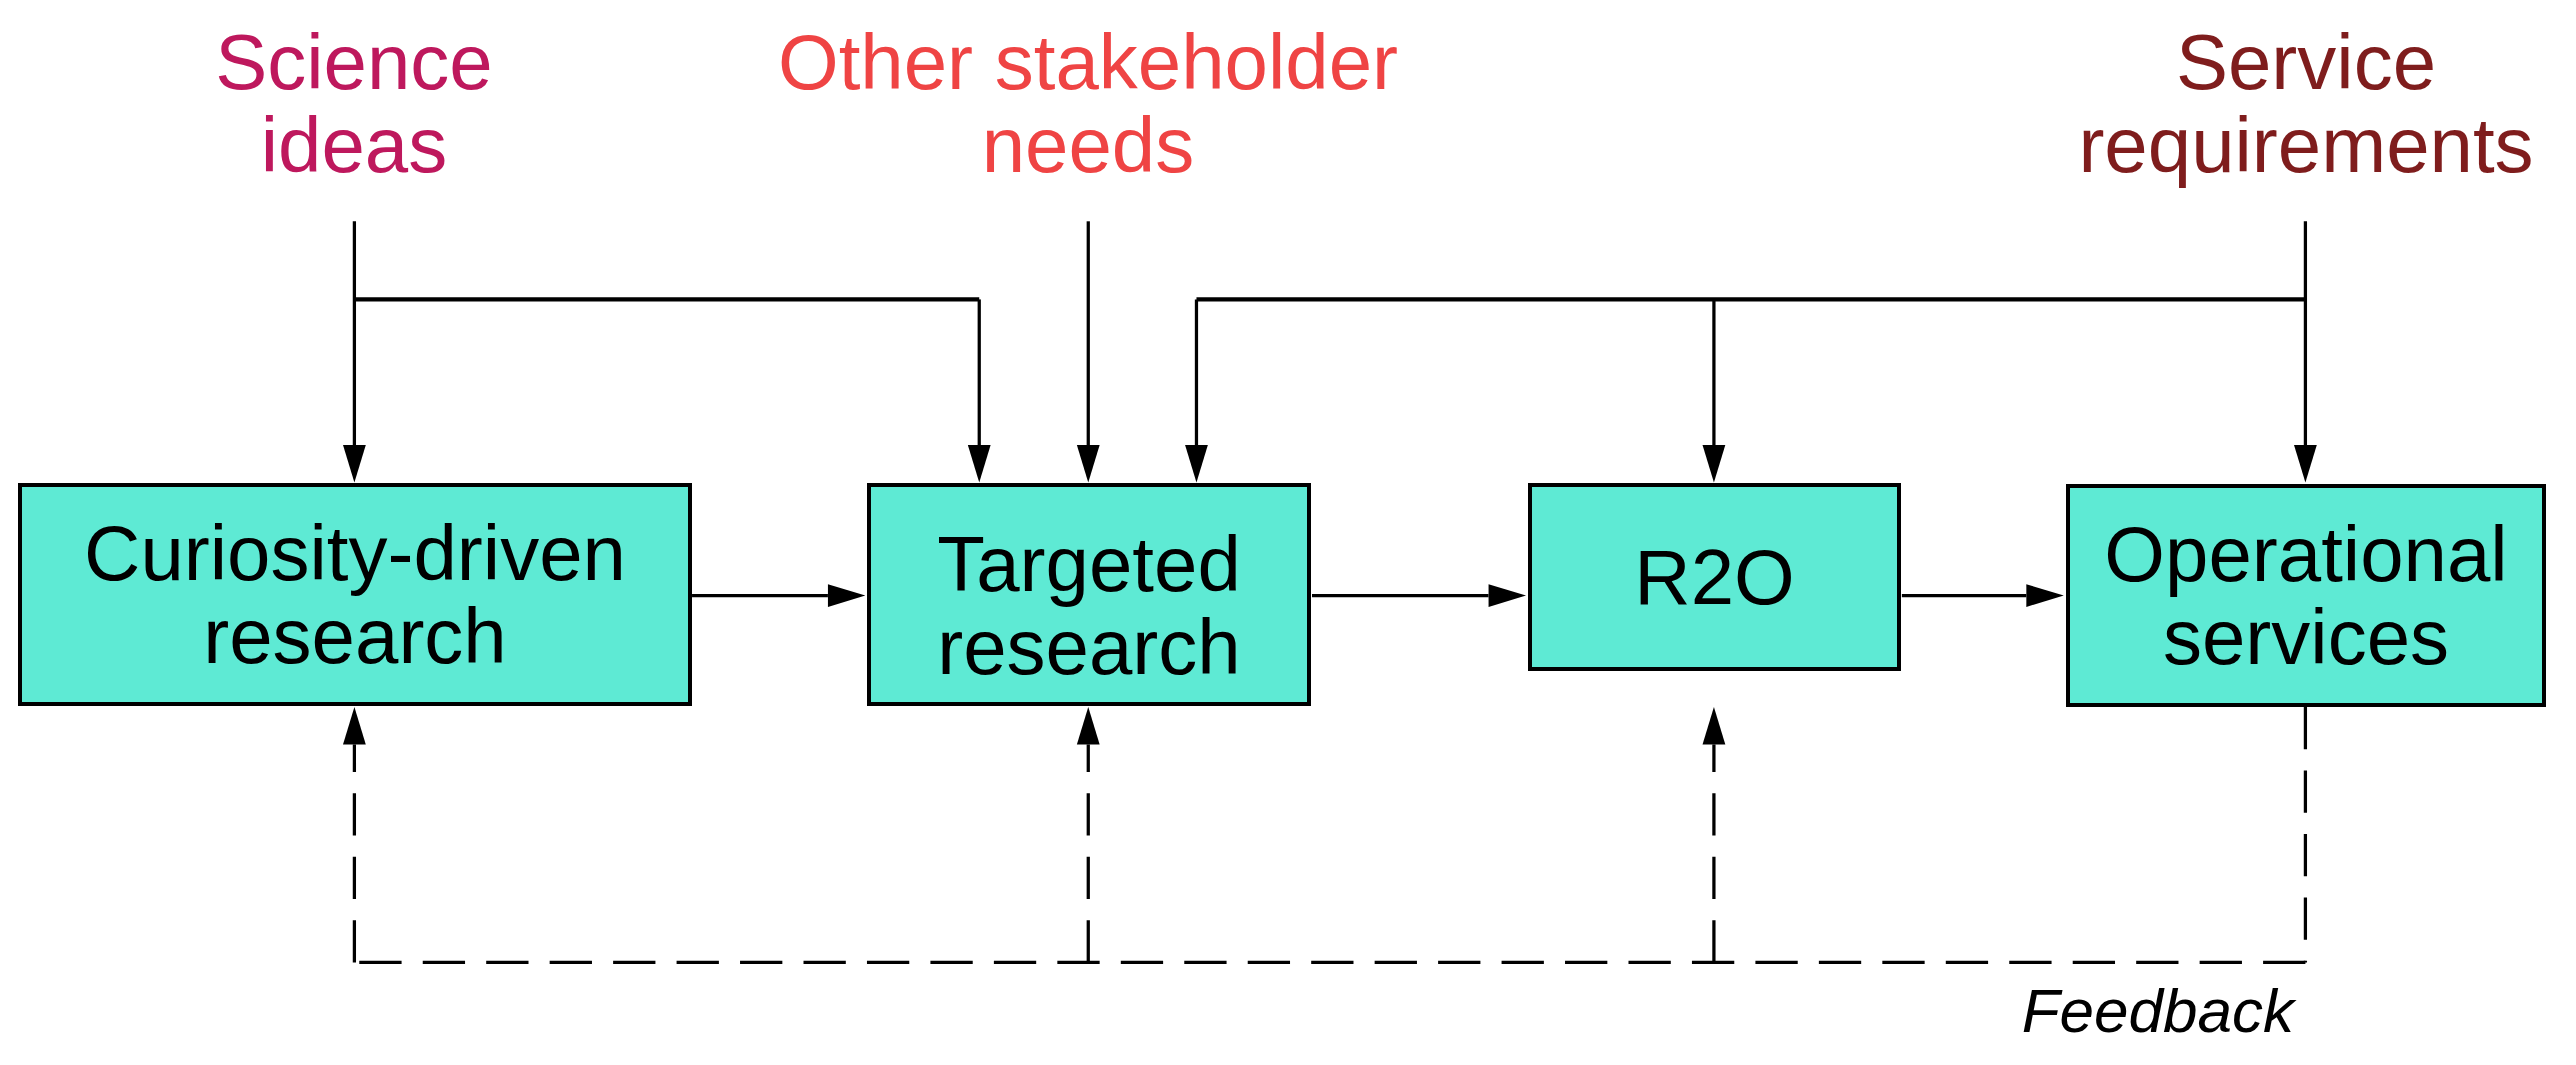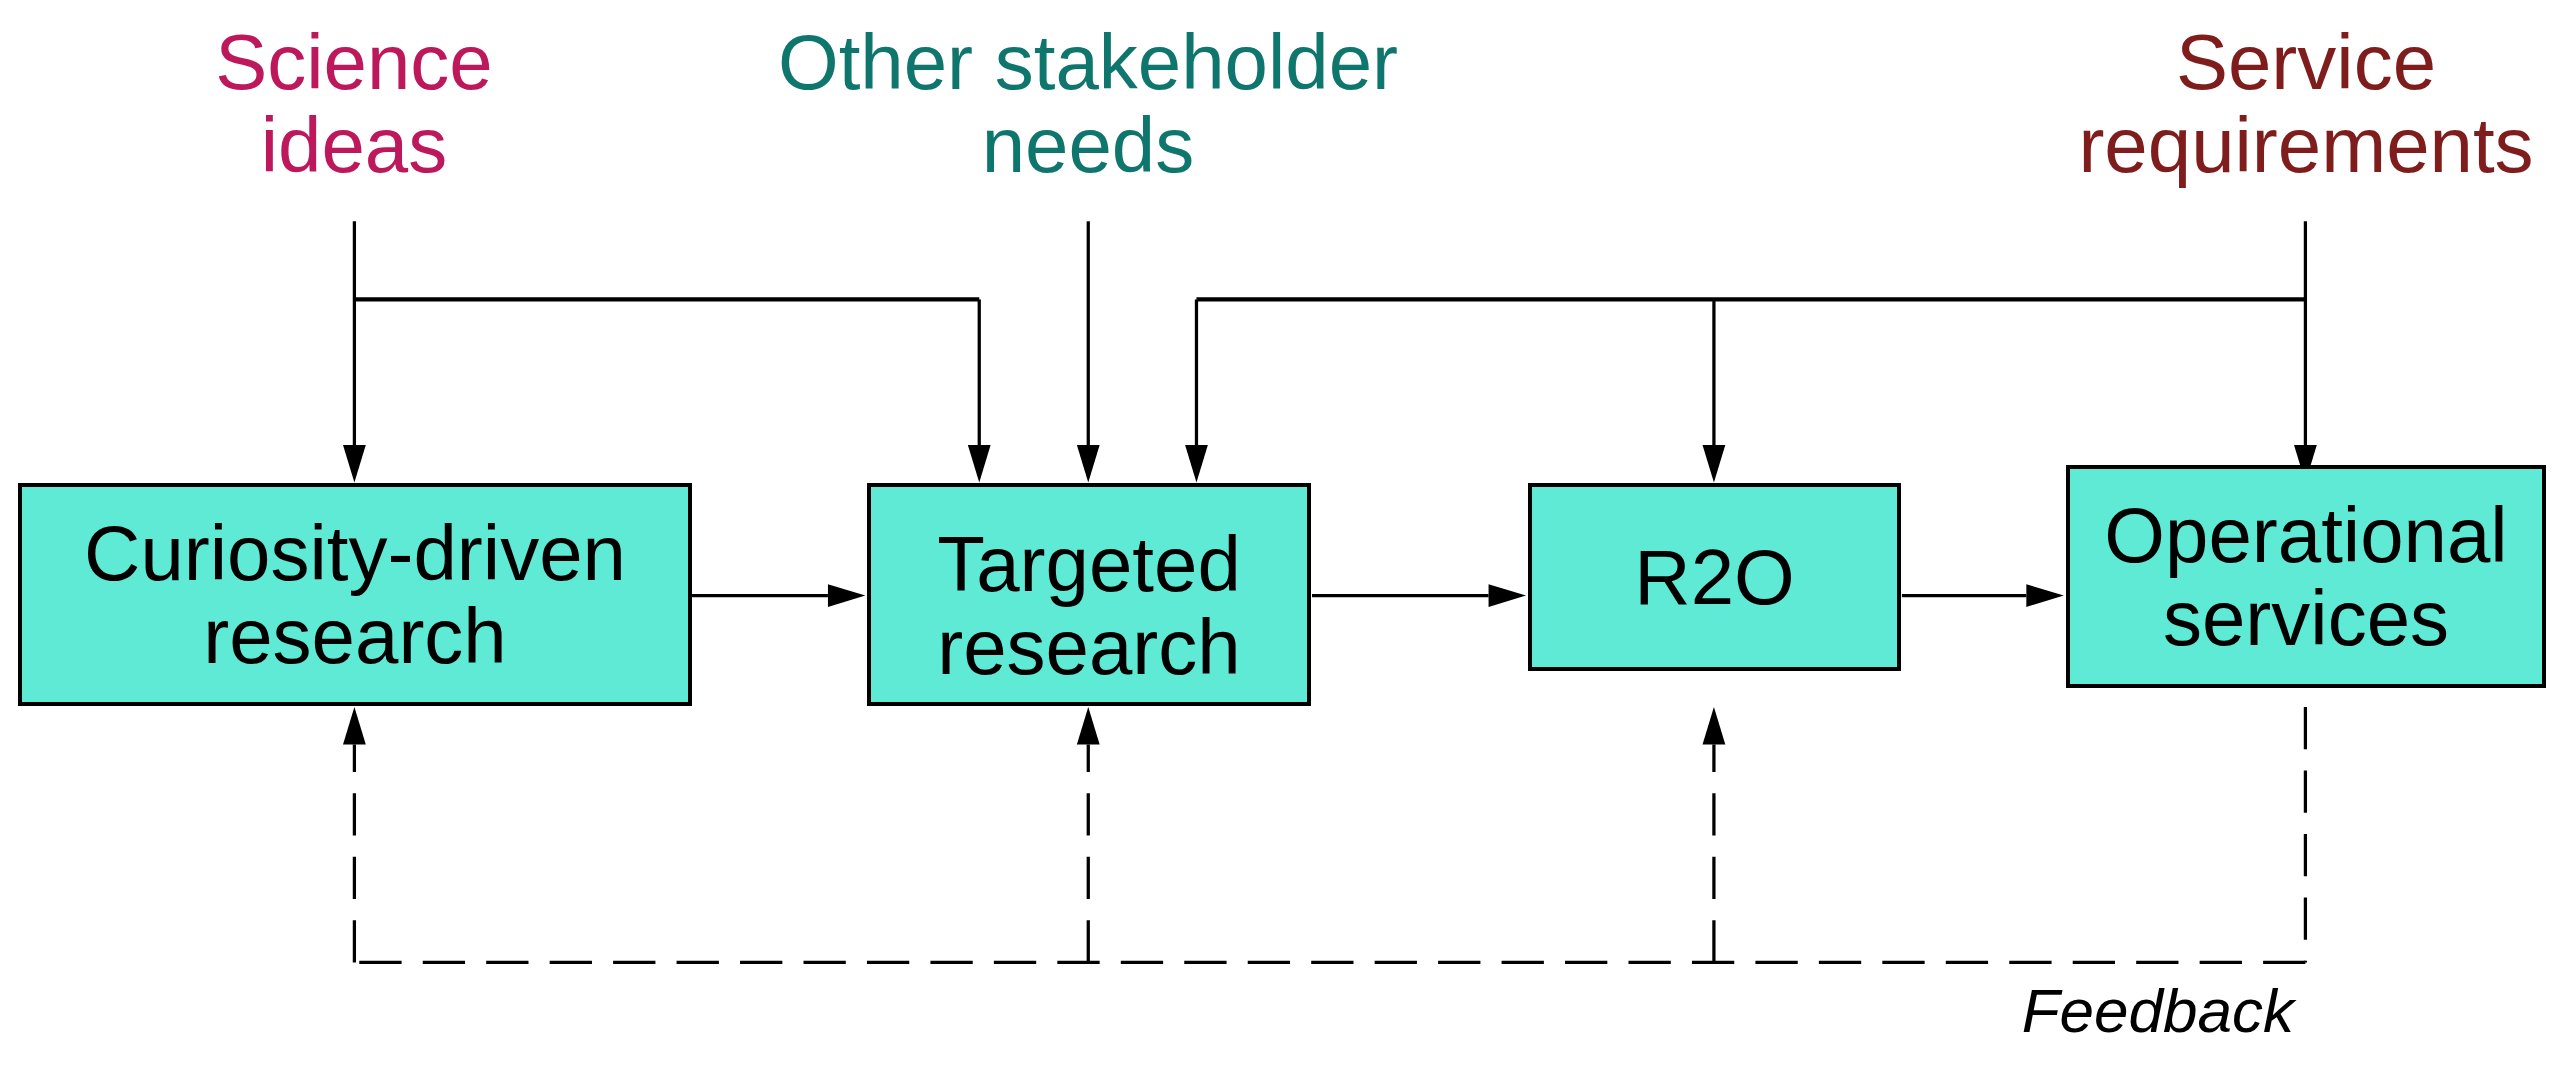--- a/index.html
+++ b/index.html
@@ -44,33 +44,33 @@
       <line x1="435" y1="1183" x2="435" y2="915" stroke="#000000" stroke-width="4" stroke-dasharray="52 26"></line>
       <polygon points="435,869 449,915 421,915" fill="#000000"></polygon>
       <line x1="1337" y1="1183" x2="1337" y2="915" stroke="#000000" stroke-width="4" stroke-dasharray="52 26"></line>
       <polygon points="1337,869 1351,915 1323,915" fill="#000000"></polygon>
       <line x1="2106" y1="1183" x2="2106" y2="915" stroke="#000000" stroke-width="4" stroke-dasharray="52 26"></line>
       <polygon points="2106,869 2120,915 2092,915" fill="#000000"></polygon>
     </svg>
   <div class="feedback-label" style="right: 282px; top: 977px; color: rgb(0, 0, 0);">Feedback</div>
 <div class="top-label" style="left: 354px; top: 21px; color: #be185d;">Science
 ideas</div>
-    <div class="top-label" style="left: 1088px; top: 21px; color: #0f766e;">Other stakeholder
+    <div class="top-label" style="left: 1088px; top: 21px; color: #ef4444;">Other stakeholder
 needs</div>
     <div class="top-label" style="left: 2306px; top: 21px; color: #7f1d1d;">Service
 requirements</div>
     <div class="box" style="left: 18px; top: 483px; width: 674px; height: 223px; border-color: rgb(0, 0, 0);">
       <span class="box-label" style="color: rgb(0, 0, 0);">Curiosity-driven
 research</span>
     </div>
     <div class="box" style="left: 867px; top: 483px; width: 444px; height: 223px; border-color: rgb(0, 0, 0);">
       <span class="box-label" style="color: rgb(0, 0, 0); margin-top: 22px;">Targeted
 research</span>
     </div>
     <div class="box" style="left: 1528px; top: 483px; width: 373px; height: 188px; border-color: rgb(0, 0, 0);">
       <span class="box-label" style="color: rgb(0, 0, 0);">R2O</span>
     </div>
-    <div class="box" style="left: 2066px; top: 465px; width: 480px; height: 223px; border-color: rgb(0, 0, 0);">
+    <div class="box" style="left: 2066px; top: 484px; width: 480px; height: 223px; border-color: rgb(0, 0, 0);">
       <span class="box-label" style="color: rgb(0, 0, 0);">Operational
 services</span>
     </div>
   </div>
 
 
 </body></html>

